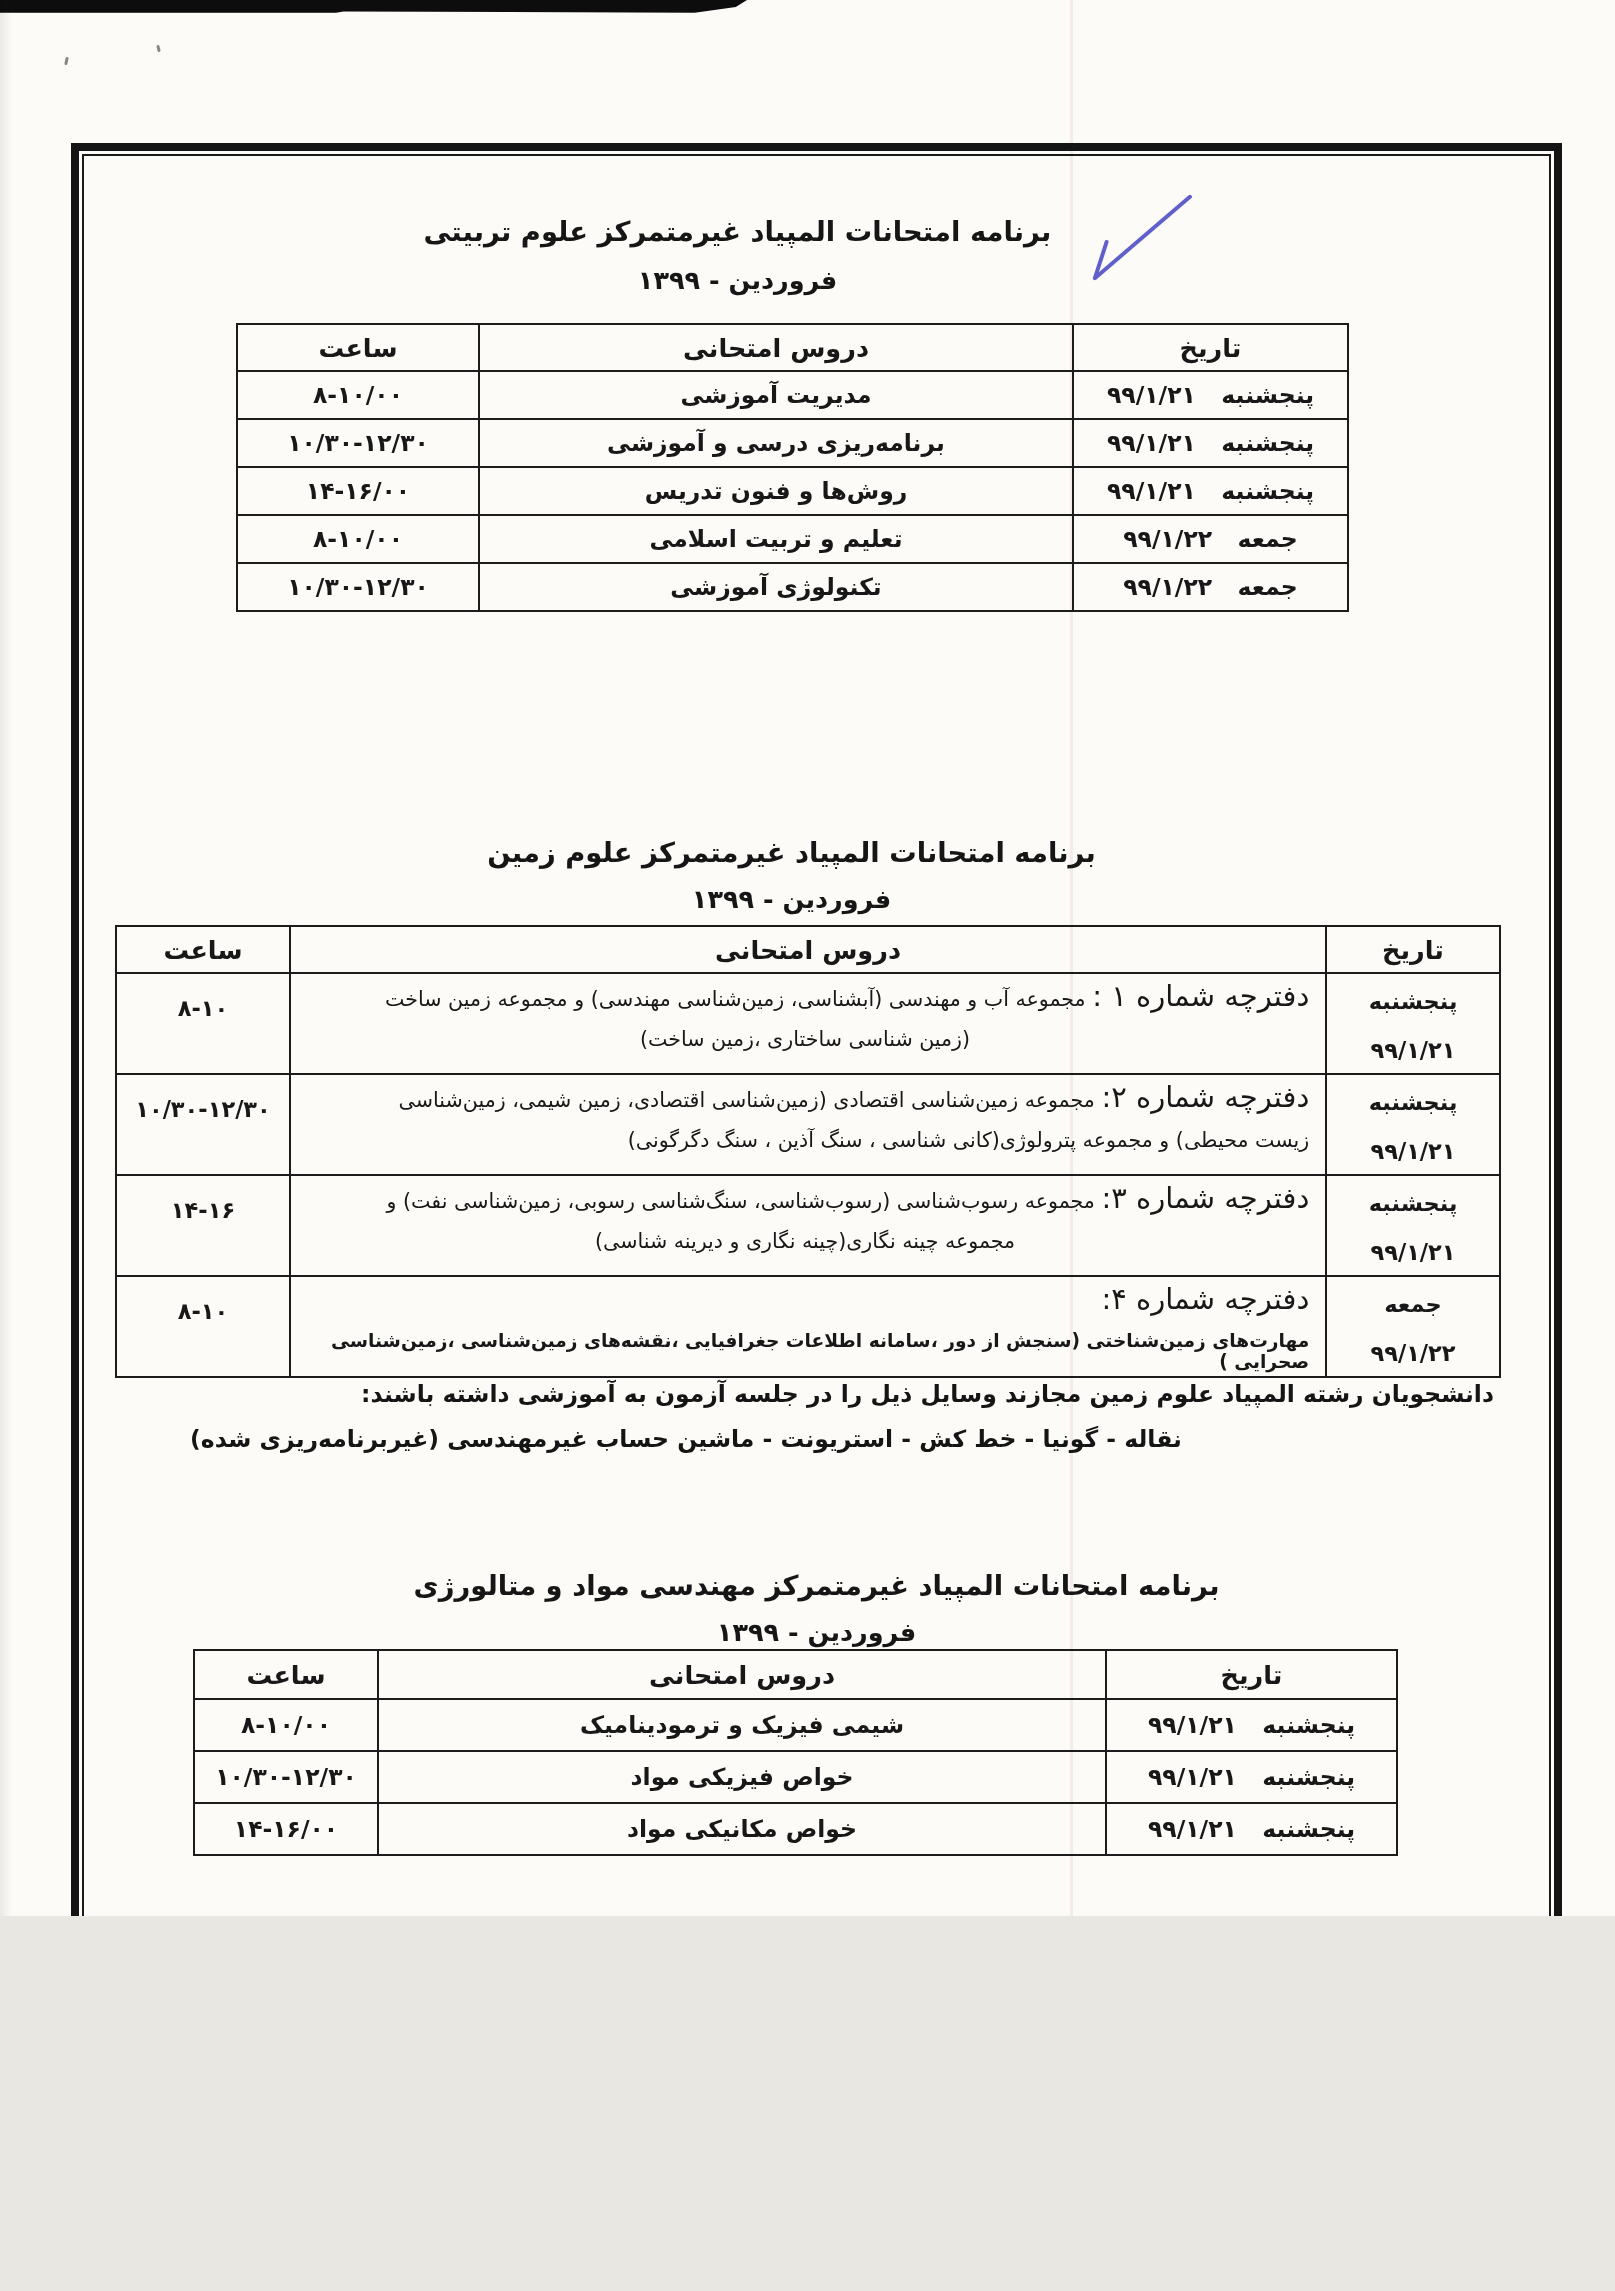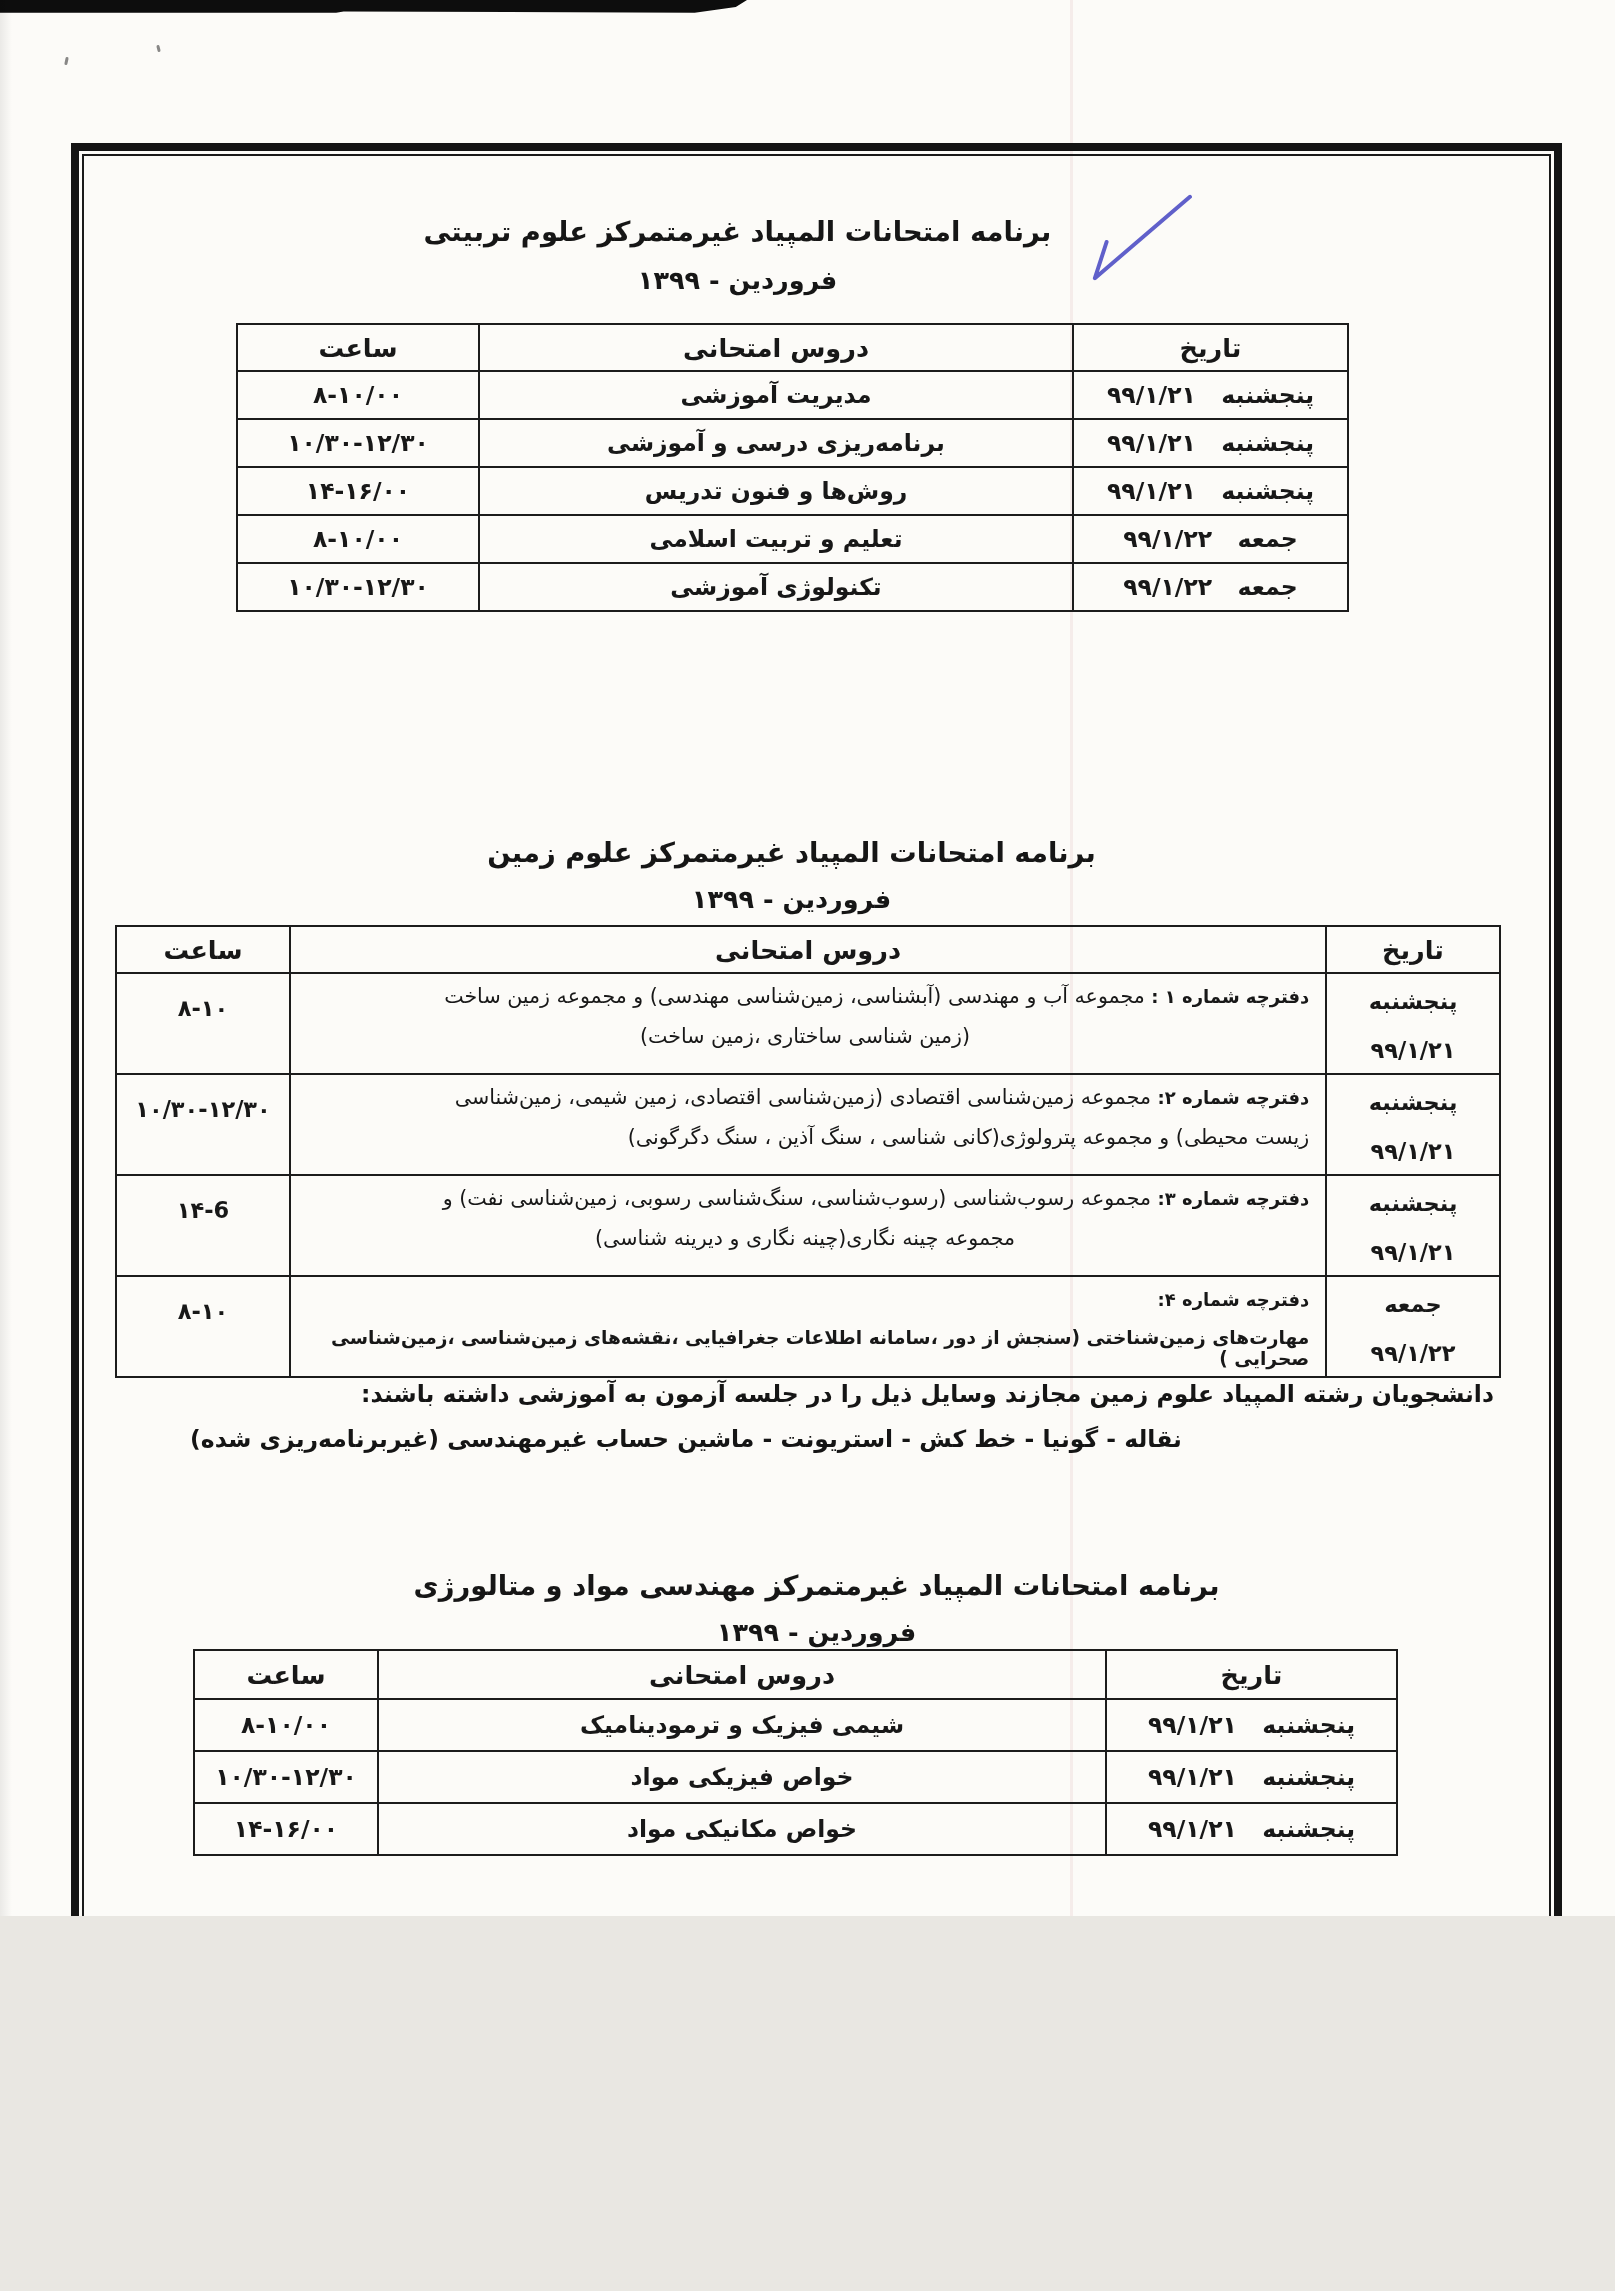--- a/index.html
+++ b/index.html
@@ -46,21 +46,21 @@
   .timeval{direction:ltr;unicode-bidi:isolate;}
 
   .table2{left:115px;top:925px;width:1385px;}
   .table2 col.c-date{width:174px}.table2 col.c-course{width:1036px}.table2 col.c-time{width:174px}
   .table2 thead tr{height:47px}.table2 tbody tr{height:101px}
   .table2 td{vertical-align:top;}
   .table2 .time-cell .timeval{display:inline-block;margin-top:21px;font-size:22.5px;}
   .table2 .date-stack{display:flex;flex-direction:column;align-items:center;gap:23.5px;padding-top:13.7px;font-size:22.5px;}
   .table2 .course-cell{padding:7.8px 15.7px 0 9.8px;}
   .crs-l1{text-align:right;font-size:20.6px;font-weight:normal;line-height:29px;direction:rtl;}
-  .crs-l1 .booklet{font-weight:bold;font-size:18px;}
+  .crs-l1 .booklet{font-weight:normal;font-size:29px;}
   .crs-l2{font-size:20.6px;font-weight:normal;margin-top:13.7px;direction:rtl;}
   .crs-l2.center{text-align:center;}
   .crs-l2.right{text-align:right;}
   .crs-l2.condensed{font-size:18.6px;letter-spacing:-0.4px;font-weight:bold;}
 
   .note{position:absolute;font-weight:bold;font-size:23.5px;direction:rtl;color:#151515;}
   .note1{left:127px;width:1367px;top:1380px;text-align:right;}
   .note2{left:147px;width:1078px;top:1425px;text-align:center;}
 
   .watermark{position:absolute;left:2.9px;top:2264px;height:16.7px;background:#4d4b45;
@@ -205,21 +205,21 @@
         <td>
             <div class="date-stack">
               <span>پنجشنبه</span>
               <span class="timeval">۹۹/۱/۲۱</span>
             </div>
           </td>
         <td class="course-cell">
           <div class="crs-l1"><span class="booklet">دفترچه شماره ۳:</span> <span>مجموعه رسوب‌شناسی (رسوب‌شناسی، سنگ‌شناسی رسوبی، زمین‌شناسی نفت) و</span></div>
           <div class="crs-l2 center">مجموعه چینه نگاری(چینه نگاری و دیرینه شناسی)</div>
         </td>
-        <td class="time-cell"><span class="timeval">۱۴-6</span></td>
+        <td class="time-cell"><span class="timeval">۱۴-۱۶</span></td>
       </tr>
       <tr>
         <td>
             <div class="date-stack">
               <span>جمعه</span>
               <span class="timeval">۹۹/۱/۲۲</span>
             </div>
           </td>
         <td class="course-cell">
           <div class="crs-l1"><span class="booklet">دفترچه شماره ۴:</span> <span></span></div>

